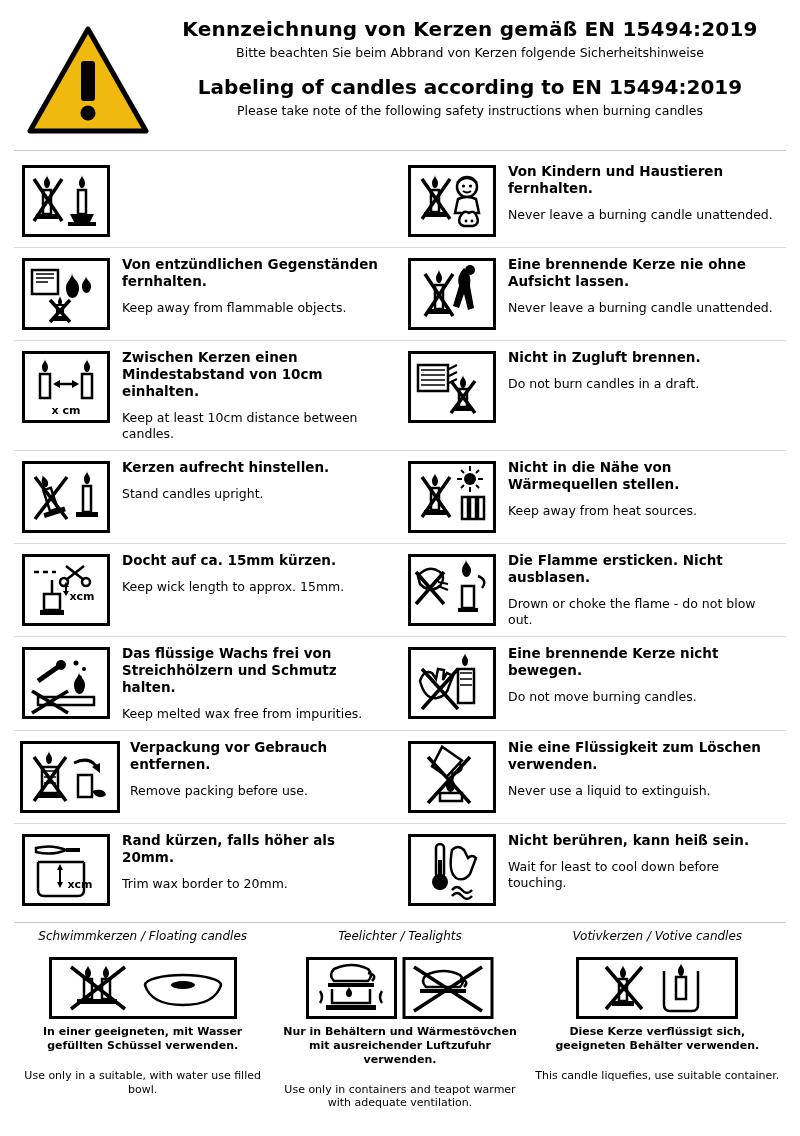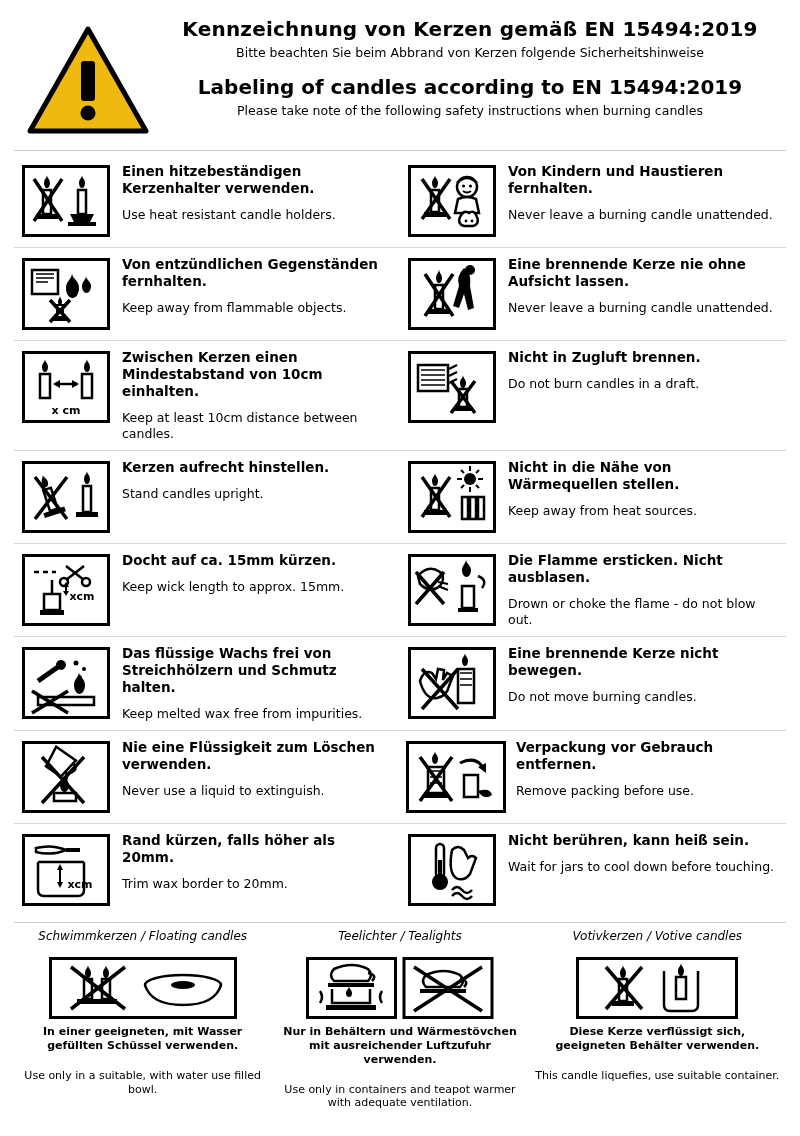--- a/index.html
+++ b/index.html
@@ -86,24 +86,20 @@
             <rect x="21" y="25" width="8" height="24" fill="#fff" stroke="#000" stroke-width="2.5"></rect>
             <rect x="14" y="49" width="22" height="5" fill="#000"></rect>
             <path d="M12 14 L40 56 M40 14 L12 56" stroke="#000" stroke-width="3.5"></path>
 
             <path d="M57 18c0-4 3-5 3-8 0 3 3 4 3 8 0 3-1.4 5-3 5s-3-2-3-5z" fill="#000"></path>
             <rect x="56" y="25" width="8" height="24" fill="#fff" stroke="#000" stroke-width="2.5"></rect>
             <path d="M48 49 h24 l-4 8 h-16 z" fill="#000"></path>
             <rect x="46" y="57" width="28" height="4" fill="#000"></rect>
           </svg>
         </div>
-        <div class="txt">
-          <div class="de">Einen hitzebeständigen Kerzenhalter verwenden.</div>
-          <div class="en">Use heat resistant candle holders.</div>
-        </div>
       </div>
       <div class="cell">
         <div class="ico">
           <svg width="88" height="72" viewBox="0 0 88 72">
             <rect x="1.5" y="1.5" width="85" height="69" fill="#fff" stroke="#000" stroke-width="3"></rect>
 
             <path d="M24 18c0-4 3-5 3-8 0 3 3 4 3 8 0 3-1.4 5-3 5s-3-2-3-5z" fill="#000"></path>
             <rect x="23" y="25" width="8" height="22" fill="#fff" stroke="#000" stroke-width="2.5"></rect>
             <rect x="16" y="47" width="22" height="5" fill="#000"></rect>
             <path d="M14 14 L42 54 M42 14 L14 54" stroke="#000" stroke-width="3.5"></path>
@@ -362,61 +358,61 @@
         </div>
         <div class="txt">
           <div class="de">Eine brennende Kerze nicht bewegen.</div>
           <div class="en">Do not move burning candles.</div>
         </div>
       </div>
     </div>
 
     <div class="row">
       <div class="cell">
+        <div class="ico wide">
+          <svg width="100" height="72" viewBox="0 0 100 72">
+            <rect x="1.5" y="1.5" width="97" height="69" fill="#fff" stroke="#000" stroke-width="3"></rect>
+
+            <path d="M26 18c0-4 3-5 3-8 0 3 3 4 3 8 0 3-1.4 5-3 5s-3-2-3-5z" fill="#000"></path>
+            <rect x="22" y="26" width="16" height="26" fill="#fff" stroke="#000" stroke-width="2.5"></rect>
+            <path d="M24 30 h12 M24 36 h12 M24 42 h12" stroke="#000" stroke-width="1.5"></path>
+            <rect x="18" y="52" width="24" height="5" fill="#000"></rect>
+            <path d="M14 16 L46 60 M46 16 L14 60" stroke="#000" stroke-width="3.5"></path>
+
+            <path d="M54 22 q16 -8 24 6" stroke="#000" stroke-width="3" fill="none"></path>
+            <polygon points="80,32 72,26 80,22" fill="#000"></polygon>
+
+            <rect x="58" y="34" width="14" height="22" fill="#fff" stroke="#000" stroke-width="2.5"></rect>
+            <path d="M72 50 q12 -4 14 4 q-8 6 -14 -4z" fill="#000"></path>
+          </svg>
+        </div>
+        <div class="txt">
+          <div class="de">Verpackung vor Gebrauch entfernen.</div>
+          <div class="en">Remove packing before use.</div>
+        </div>
+      </div>
+      <div class="cell">
         <div class="ico">
           <svg width="88" height="72" viewBox="0 0 88 72">
             <rect x="1.5" y="1.5" width="85" height="69" fill="#fff" stroke="#000" stroke-width="3"></rect>
 
             <g transform="rotate(35 36 24)">
               <path d="M24 10 h24 l-3 22 h-18 z" fill="#fff" stroke="#000" stroke-width="2.5"></path>
               <path d="M48 14 q8 2 2 10" stroke="#000" stroke-width="2.5" fill="none"></path>
             </g>
             <path d="M44 30 q2 8 -2 14" stroke="#000" stroke-width="2.5" fill="none"></path>
 
             <path d="M38 44c0-5 4-6 4-11 0 5 5 6 5 11 0 4-2 7-4.5 7S38 48 38 44z" fill="#000"></path>
             <rect x="32" y="52" width="22" height="8" fill="#fff" stroke="#000" stroke-width="2.5"></rect>
             <path d="M20 16 L62 62 M62 16 L20 62" stroke="#000" stroke-width="3.5"></path>
           </svg>
         </div>
         <div class="txt">
           <div class="de">Nie eine Flüssigkeit zum Löschen verwenden.</div>
           <div class="en">Never use a liquid to extinguish.</div>
-        </div>
-      </div>
-      <div class="cell">
-        <div class="ico wide">
-          <svg width="100" height="72" viewBox="0 0 100 72">
-            <rect x="1.5" y="1.5" width="97" height="69" fill="#fff" stroke="#000" stroke-width="3"></rect>
-
-            <path d="M26 18c0-4 3-5 3-8 0 3 3 4 3 8 0 3-1.4 5-3 5s-3-2-3-5z" fill="#000"></path>
-            <rect x="22" y="26" width="16" height="26" fill="#fff" stroke="#000" stroke-width="2.5"></rect>
-            <path d="M24 30 h12 M24 36 h12 M24 42 h12" stroke="#000" stroke-width="1.5"></path>
-            <rect x="18" y="52" width="24" height="5" fill="#000"></rect>
-            <path d="M14 16 L46 60 M46 16 L14 60" stroke="#000" stroke-width="3.5"></path>
-
-            <path d="M54 22 q16 -8 24 6" stroke="#000" stroke-width="3" fill="none"></path>
-            <polygon points="80,32 72,26 80,22" fill="#000"></polygon>
-
-            <rect x="58" y="34" width="14" height="22" fill="#fff" stroke="#000" stroke-width="2.5"></rect>
-            <path d="M72 50 q12 -4 14 4 q-8 6 -14 -4z" fill="#000"></path>
-          </svg>
-        </div>
-        <div class="txt">
-          <div class="de">Verpackung vor Gebrauch entfernen.</div>
-          <div class="en">Remove packing before use.</div>
         </div>
       </div>
     </div>
 
     <div class="row">
       <div class="cell">
         <div class="ico">
           <svg width="88" height="72" viewBox="0 0 88 72">
             <rect x="1.5" y="1.5" width="85" height="69" fill="#fff" stroke="#000" stroke-width="3"></rect>
 
@@ -446,21 +442,21 @@
             <rect x="30" y="26" width="4" height="20" fill="#000"></rect>
 
             <path d="M44 16 q6 -6 12 0 l4 8 q4 -4 8 0 l-6 16 q-6 8 -14 4 q-8 -6 -4 -28z" fill="#fff" stroke="#000" stroke-width="2.5"></path>
 
             <path d="M44 56 q5 -6 10 0 q5 6 10 0" stroke="#000" stroke-width="2.5" fill="none"></path>
             <path d="M44 62 q5 -6 10 0 q5 6 10 0" stroke="#000" stroke-width="2.5" fill="none"></path>
           </svg>
         </div>
         <div class="txt">
           <div class="de">Nicht berühren, kann heiß sein.</div>
-          <div class="en">Wait for jars to cool down before touching.</div>
+          <div class="en">Wait for least to cool down before touching.</div>
         </div>
       </div>
     </div>
 
   </div>
 
   <div class="footer">
     <div class="frule"></div>
     <div class="fcols">
 

